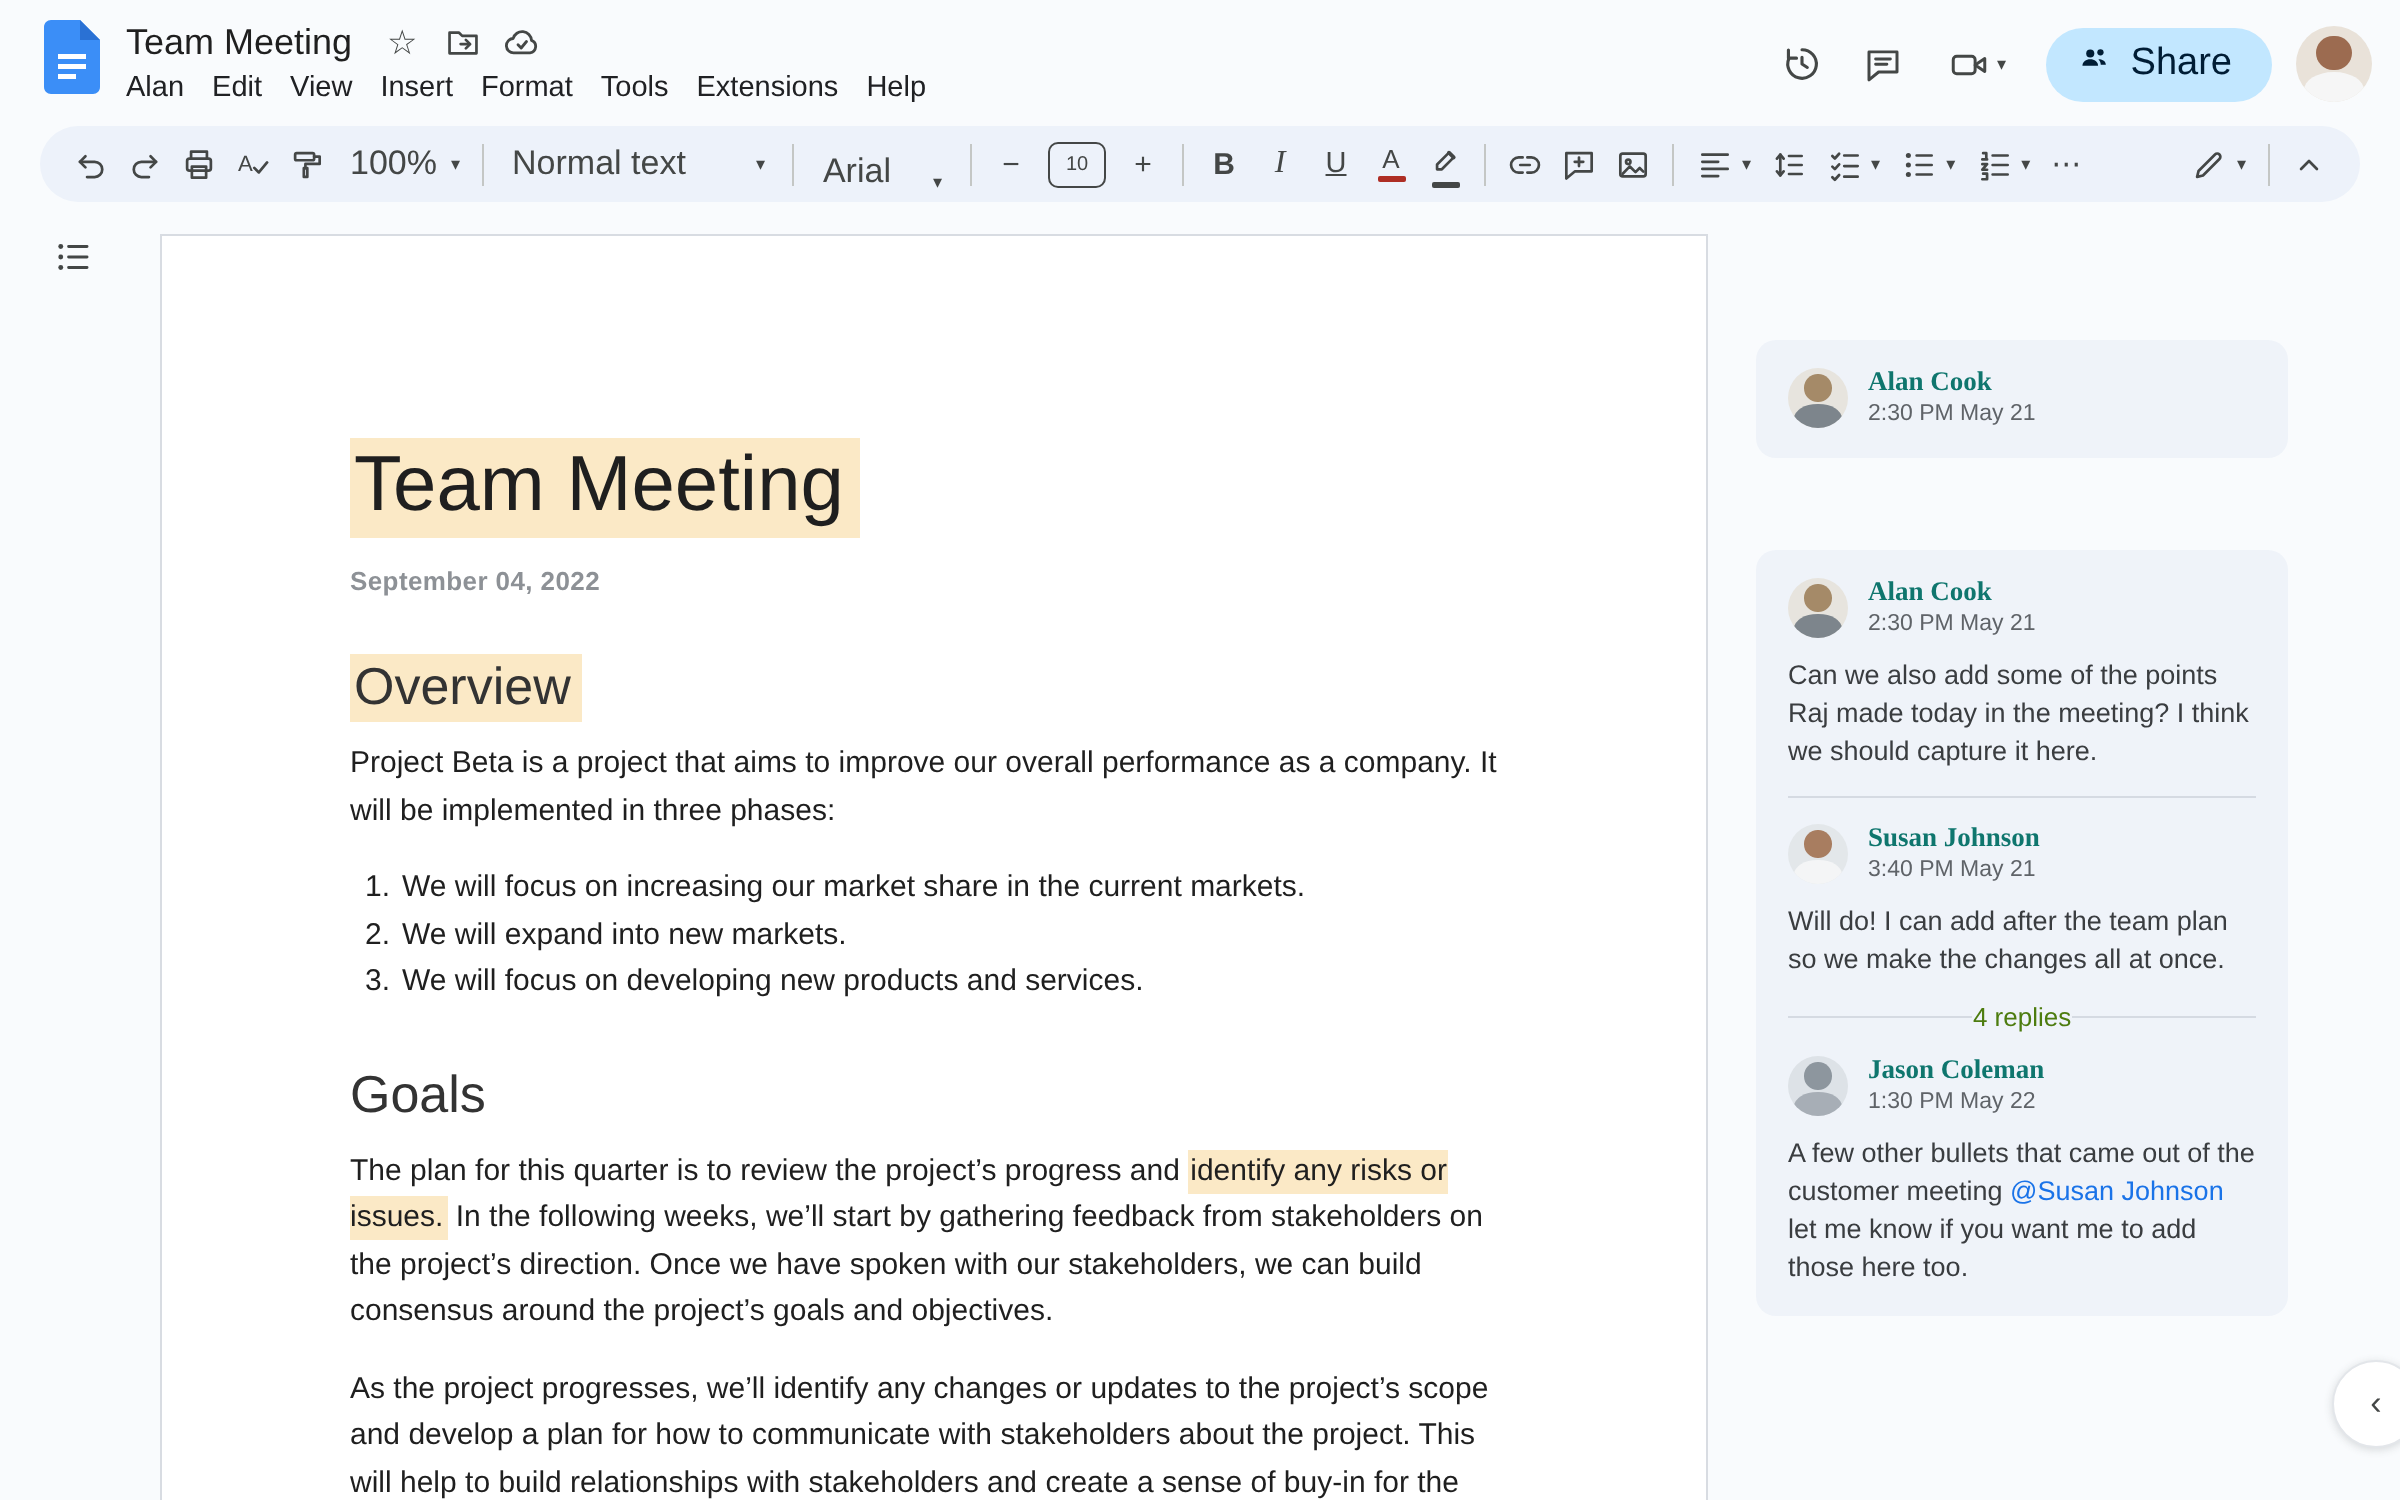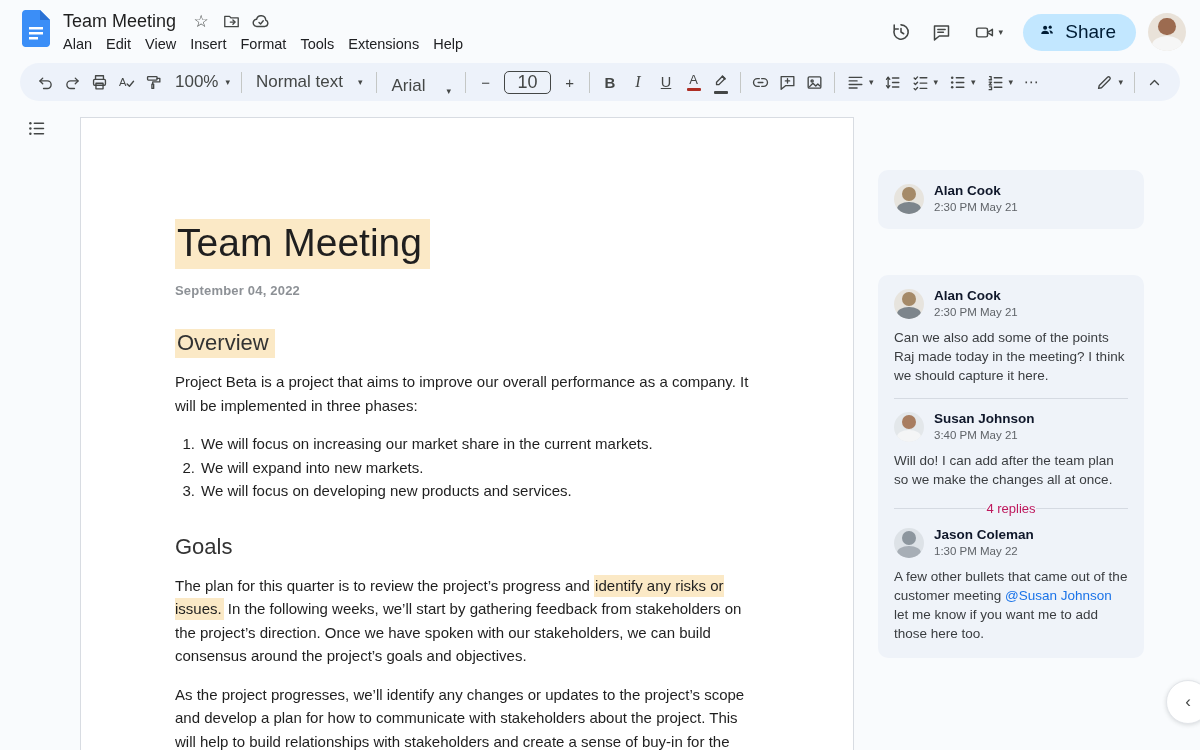--- a/index.html
+++ b/index.html
@@ -35,65 +35,65 @@
   .av-user { width:38px; height:38px; --bg:#e9e2d9; --head:#9c6b50; --shirt:#f6f6f6; cursor:pointer; }
 
   
   .toolbar { position:absolute; left:20px; top:63px; width:1160px; height:38px; background:#edf2fa; border-radius:19px;
     display:flex; align-items:center; padding:0 12px; color:#444746; }
   .tb { height:28px; min-width:27px; display:flex; align-items:center; justify-content:center; border-radius:4px; font-size:15px; cursor:pointer; }
   .tb svg { width:19px; height:19px; }
   .sep { width:1px; height:21px; background:#c4c7c5; margin:0 6px; flex:0 0 auto; }
   .tb-text { font-size:17px; color:#444746; padding:0 3px; white-space:nowrap; }
   .dd { padding:0 5px; }
-  .size-box { width:47px; height:23px; border:1.5px solid #444746; border-radius:5px; display:flex; align-items:center; justify-content:center; font-size:18px; margin:0 5px; cursor:text; }
+  .size-box { width:29px; height:23px; border:1.5px solid #444746; border-radius:5px; display:flex; align-items:center; justify-content:center; font-size:10px; margin:0 5px; cursor:text; }
   .b-bold { font-weight:700; font-size:15px; width:28px; }
   .b-italic { font-style:italic; font-family:"Liberation Serif", serif; font-size:16px; width:28px; }
   .b-under { text-decoration:underline; font-size:14.5px; width:28px; }
   .stack { display:flex; flex-direction:column; align-items:center; line-height:1; }
   .stack .glyph { font-size:13px; font-weight:500; }
   .stack .bar { width:14px; height:3px; border-radius:1px; margin-top:2px; background:#ae2e24; }
   .bar.dark { background:#444746; }
   .more-dots { letter-spacing:1px; font-size:15px; }
   .pen-group { margin-left:auto; }
 
   
   .outline-btn { position:absolute; left:23px; top:115px; width:26px; height:26px; display:flex; align-items:center; justify-content:center; color:#444746; cursor:pointer; }
 
   
   .page { position:absolute; left:80px; top:117px; width:774px; height:700px; background:#fff; border:1px solid #d8dce2;
     padding:101px 93px 0 94px; cursor:text; }
   .hl { background:#fbe9c6; }
   h1.doc-h1 { font-size:39px; font-weight:400; line-height:48px; color:#1f1f1f; }
   h1.doc-h1 .hl { padding:2px 8px 5px 2px; }
   .doc-date { margin-top:16px; font-size:13px; font-weight:700; color:#8d9196; letter-spacing:.2px; }
-  h2.sec { margin-top:33px; font-size:22px; font-weight:400; color:#333; line-height:24px; }
+  h2.sec { margin-top:33px; font-size:26px; font-weight:400; color:#333; line-height:24px; }
   h2.sec .hl { padding:1px 6px 3px 2px; }
   .page p { margin-top:15px; font-size:15px; line-height:23.5px; color:#1f1f1f; }
   .nlist { margin-top:15px; list-style:none; }
   .nlist li { display:flex; font-size:15px; line-height:23.6px; color:#1f1f1f; }
   .nlist .num { width:18px; text-align:right; margin-right:6px; margin-left:2px; flex:0 0 auto; }
   .g1 .hl { padding:2px 2px 3px 1px; }
 
   
   .comments { position:absolute; left:878px; top:170px; width:266px; }
   .card { background:#eff3f9; border-radius:10px; padding:13px 16px 15px; cursor:pointer; }
   .card2 { margin-top:46px; }
   .c-head { display:flex; align-items:center; }
   .c-avatar { width:30px; height:30px; }
   .av-alan  { --bg:#e7e4de; --head:#a58a68; --shirt:#7d858c; }
   .av-susan { --bg:#e3e7ea; --head:#a87d60; --shirt:#f4f5f6; }
   .av-jason { --bg:#dde2e7; --head:#8d969e; --shirt:#a7aeb6; }
   .c-meta { margin-left:10px; }
-  .c-name { font-size:13.5px; font-weight:700; color:#0f172a; line-height:16px; }
+  .c-name { font-size:13.5px; font-weight:700; color:#0f766e; line-height:16px;font-family:Liberation Serif, serif; }
   .c-time { font-size:11.5px; color:#5f6368; line-height:14px; margin-top:1px; }
   .c-body { margin-top:9px; font-size:13.5px; line-height:19px; color:#3a3d40; }
   .mention { color:#1a73e8; cursor:pointer; }
   .divider { height:1px; background:#d5dae2; margin:13px 0 12px; }
-  .replies-row { display:flex; align-items:center; margin:12px 0 11px; font-size:13px; color:#be185d; cursor:pointer; }
+  .replies-row { display:flex; align-items:center; margin:12px 0 11px; font-size:13px; color:#4d7c0f; cursor:pointer; }
   .replies-row .line { flex:1; height:1px; background:#d5dae2; }
 
   
   .collapse-comments { position:absolute; left:1166px; top:680px; width:44px; height:44px; border-radius:50%;
     background:#fff; border:1px solid #e3e6ea; box-shadow:0 1px 4px rgba(60,64,67,.18);
     display:flex; align-items:center; justify-content:center; font-size:17px; color:#444746; cursor:pointer;
     font-family:"Liberation Sans", sans-serif; }
 </style>
 </head>
 <body>
@@ -204,21 +204,21 @@
         <rect x="4.5" y="4.5" width="12" height="4.5" rx="1"></rect>
         <path d="M16.5 6.7H20v4.6h-9v2.7"></path>
         <rect x="10" y="14" width="2.2" height="5.5"></rect>
       </svg>
   </span>
   <span class="tb dd">
     <span class="tb-text">100%</span>
     <span class="caret">▾</span>
   </span>
   <span class="sep"></span>
-  <span class="tb dd" style="padding-right:8px;">
+  <span class="tb dd" style="padding-right:8px;gap:20px;">
     <span class="tb-text">Normal text</span>
     <span class="caret" style="margin-left:12px;">▾</span>
   </span>
   <span class="sep"></span>
   <span class="tb dd" style="padding-right:8px;align-items:flex-end;">
     <span class="tb-text">Arial</span>
     <span class="caret" style="margin-left:18px;">▾</span>
   </span>
   <span class="sep"></span>
   <span class="tb">−</span>

